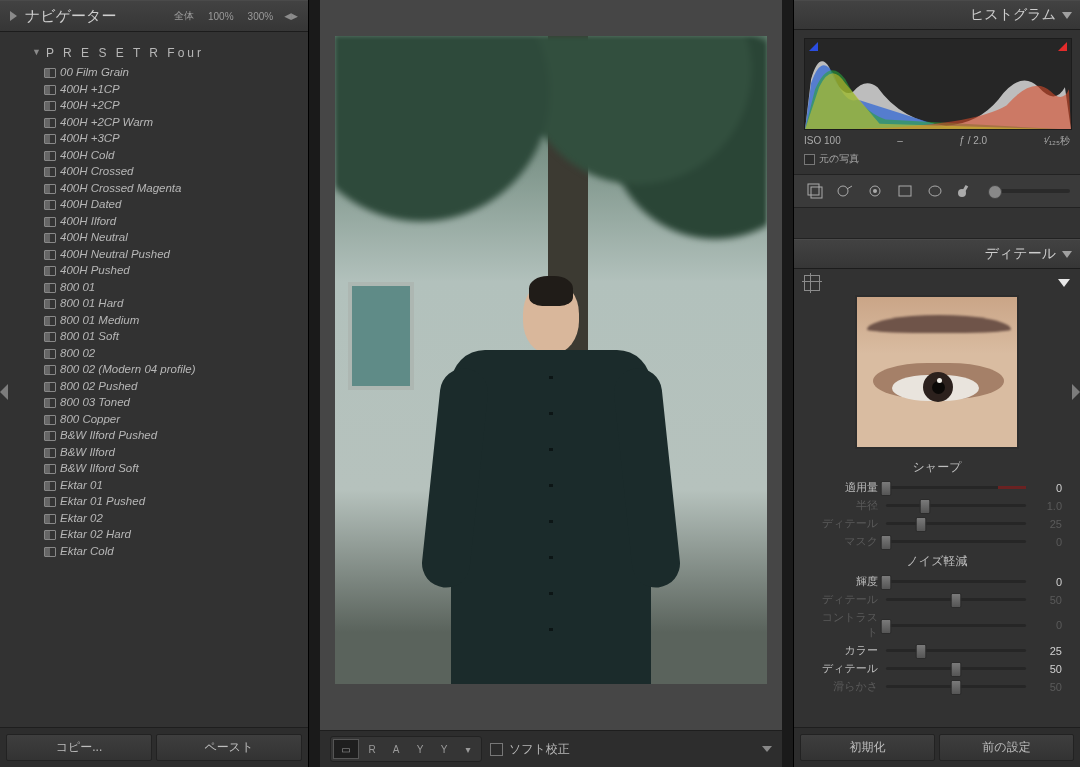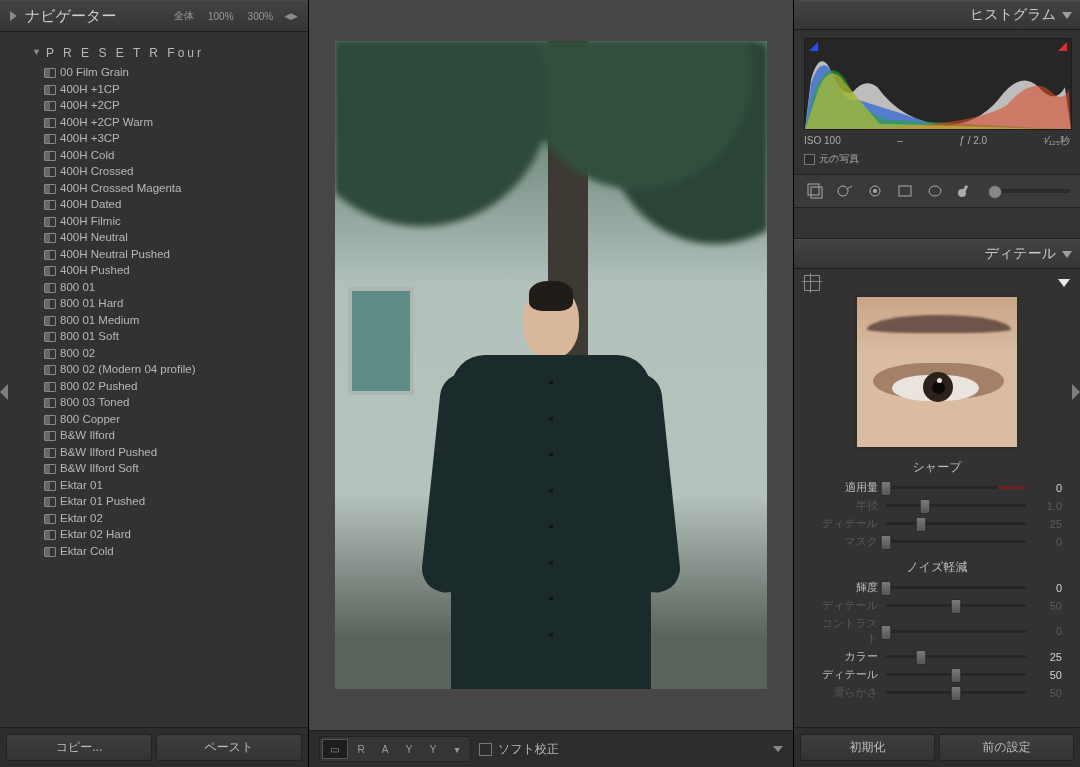--- a/index.html
+++ b/index.html
@@ -85,20 +85,21 @@
     color:#8a8a8a;
   }
   .preset-item {
     display: flex;
     align-items: center;
     gap: 8px;
     padding: 2px 20px 2.5px 60px;
     color: #b7b7b7;
     font-size: 11.5px;
     position: relative;
+    font-style: italic;
   }
   .preset-item .preset-icon {
     position:absolute;
     left:44px;
     top:4px;
     width: 10px;
     height: 8px;
     border: 1px solid #888;
     border-radius: 1px;
     background: linear-gradient(to right,#666 45%, #333 46%);
@@ -367,21 +368,21 @@
     display:flex;gap:4px;padding:6px;background:#2d2d2d;border-top:1px solid #1e1e1e;
   }
 
   
   .edge-arrow{
     position:absolute;top:50%;width:0;height:0;border-style:solid;z-index:5;
   }
   .edge-arrow.left{left:0;border-width:8px 8px 8px 0;border-color:transparent #7d7d7d transparent transparent;}
   .edge-arrow.right{right:0;border-width:8px 0 8px 8px;border-color:transparent transparent transparent #7d7d7d;}
 
-  .center-panel,.root{position:relative;}
+  .center-panel,.root{position:relative;gap:11px;}
   .root{width:1080px;height:767px;position:relative;display:flex;}
 </style>
 </head>
 <body>
 
 <div class="root">
   <div class="edge-arrow left"></div>
   <div class="edge-arrow right"></div>
 
   <div class="left-panel">
@@ -428,21 +429,21 @@
           <div class="preset-item">
             <span class="preset-icon"></span>
             <span>400H Crossed Magenta</span>
           </div>
           <div class="preset-item">
             <span class="preset-icon"></span>
             <span>400H Dated</span>
           </div>
           <div class="preset-item">
             <span class="preset-icon"></span>
-            <span>400H Filmic</span>
+            <span>400H Ilford</span>
           </div>
           <div class="preset-item">
             <span class="preset-icon"></span>
             <span>400H Neutral</span>
           </div>
           <div class="preset-item">
             <span class="preset-icon"></span>
             <span>400H Neutral Pushed</span>
           </div>
           <div class="preset-item">
@@ -480,25 +481,25 @@
           <div class="preset-item">
             <span class="preset-icon"></span>
             <span>800 03 Toned</span>
           </div>
           <div class="preset-item">
             <span class="preset-icon"></span>
             <span>800 Copper</span>
           </div>
           <div class="preset-item">
             <span class="preset-icon"></span>
+            <span>B&amp;W Ilford Pushed</span>
+          </div>
+          <div class="preset-item">
+            <span class="preset-icon"></span>
             <span>B&amp;W Ilford</span>
-          </div>
-          <div class="preset-item">
-            <span class="preset-icon"></span>
-            <span>B&amp;W Ilford Pushed</span>
           </div>
           <div class="preset-item">
             <span class="preset-icon"></span>
             <span>B&amp;W Ilford Soft</span>
           </div>
           <div class="preset-item">
             <span class="preset-icon"></span>
             <span>Ektar 01</span>
           </div>
           <div class="preset-item">
@@ -677,21 +678,21 @@
           </div>
           <div class="slider-row dim">
             <span class="sl-label">マスク</span>
             <span class="sl-track">
               <span class="sl-knob" style="left: 0%;"></span>
             </span>
             <span class="sl-value">0</span>
           </div>
         </div>
 
-      <div class="slider-section-title" style="margin-top:10px">ノイズ軽減</div>
+      <div class="slider-section-title" style="margin-top:4px">ノイズ軽減</div>
       <div id="noise-sliders">
           <div class="slider-row">
             <span class="sl-label">輝度</span>
             <span class="sl-track">
               <span class="sl-knob" style="left: 0%;"></span>
             </span>
             <span class="sl-value">0</span>
           </div>
           <div class="slider-row dim">
             <span class="sl-label">ディテール</span>

